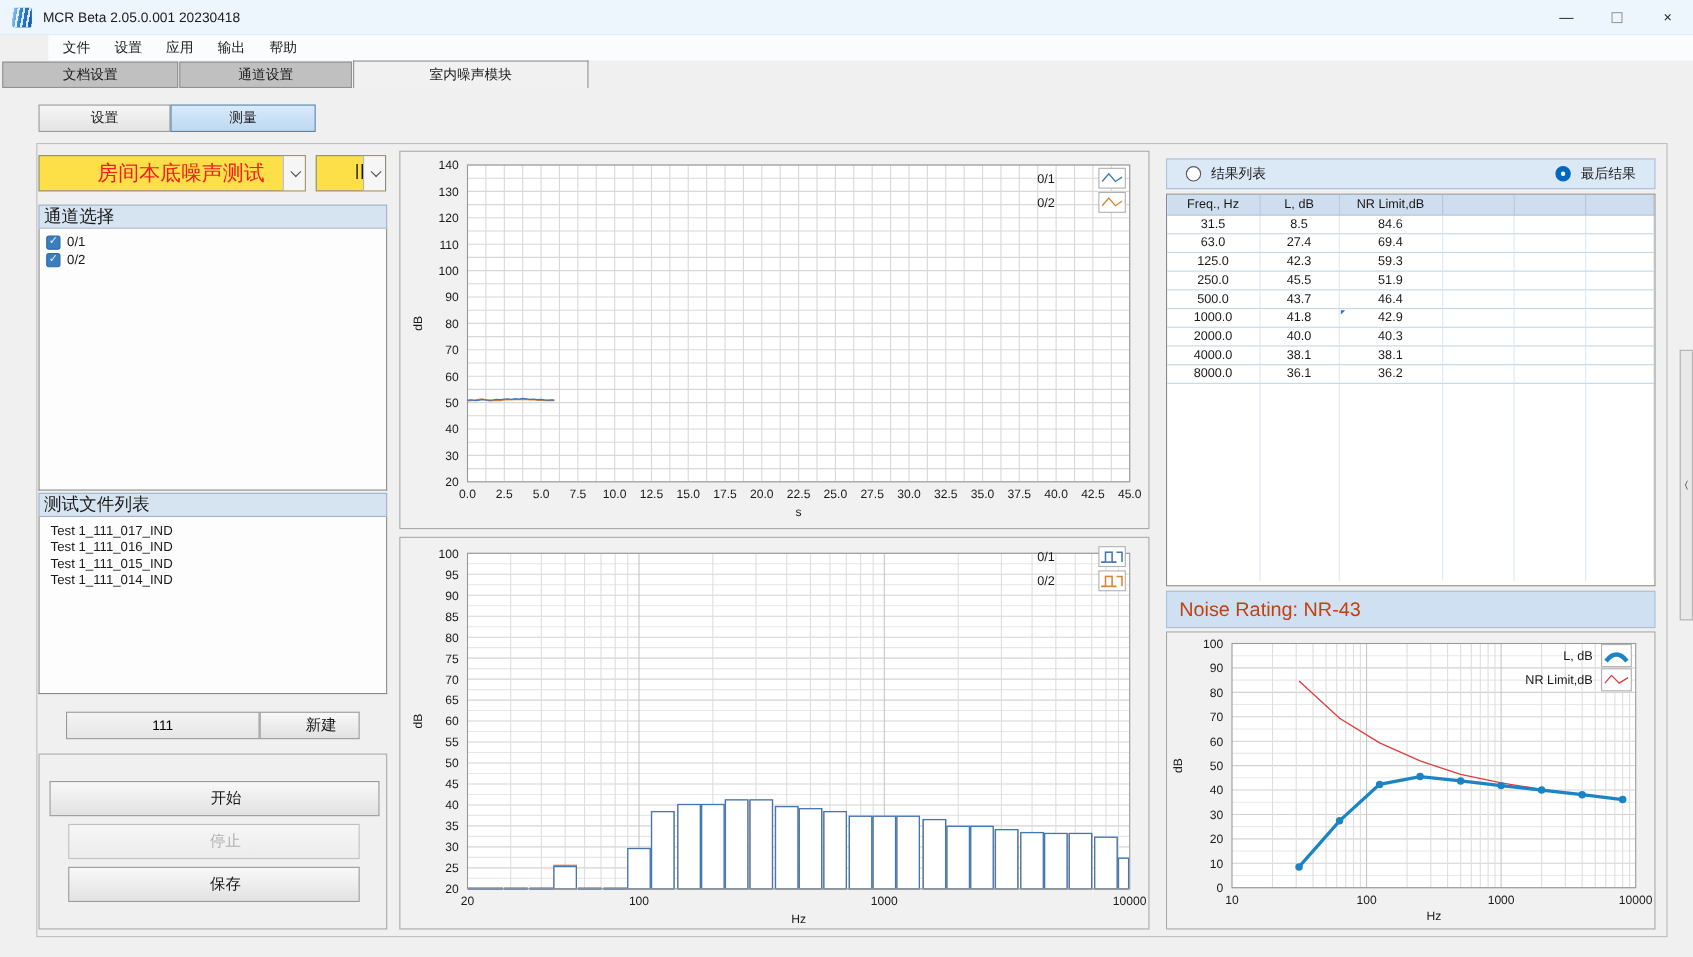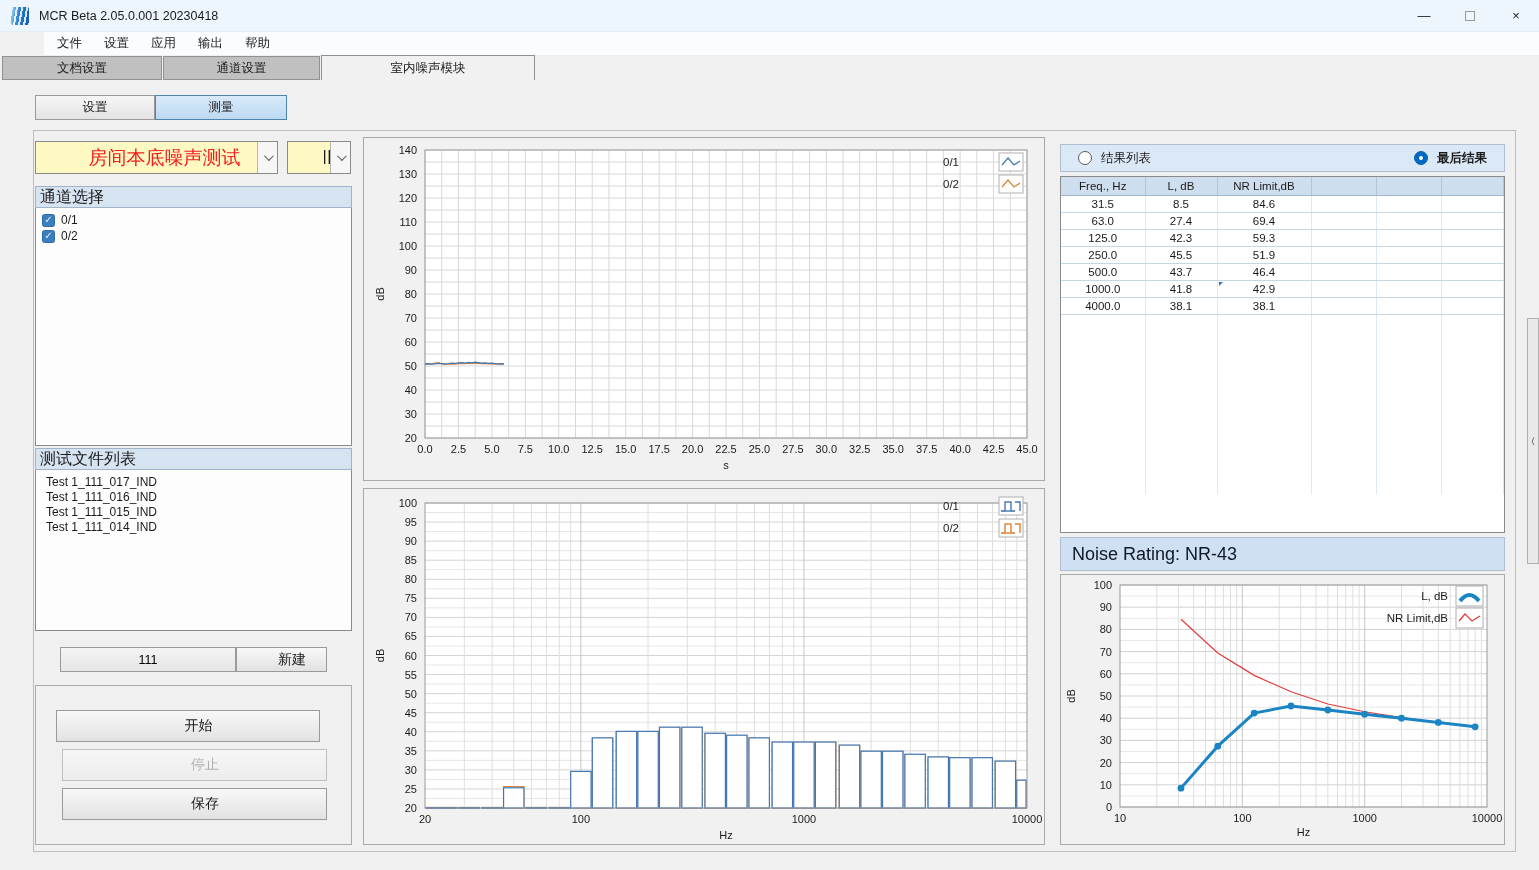--- a/index.html
+++ b/index.html
@@ -30,21 +30,21 @@
   .tab.active { background:#f1f1f1; border-bottom:none; height:25px; top:0; z-index:2; }
 
   
   .subtab { position:absolute; height:25px; display:flex; align-items:center; justify-content:center; font-size:12.5px;
     background:linear-gradient(#f6f6f6,#e3e3e3); border:1px solid #9a9a9a; }
   .subtab.selected { background:linear-gradient(#d9eafb,#bcd9f0); border:1px solid #4f84ab; }
 
   .page-border { left:33px; top:130px; width:1483px; height:722px; border:1px solid #bdbdbd; background:transparent; }
 
   
-  .combo { background:#fef9c3; border:1px solid #8a8a8a; display:flex;padding-left:36px; }
+  .combo { background:#fde047; border:1px solid #8a8a8a; display:flex;padding-left:36px; }
   .combo .val { flex:1; display:flex; align-items:center; justify-content:center; overflow:hidden; white-space:nowrap; }
   .combo .arrow-btn { width:20px; border-left:1px solid #b5b5b5; background:#f6f6f6; display:flex; align-items:center; justify-content:center; }
   .chev { width:7px; height:7px; border-right:1.5px solid #555; border-bottom:1.5px solid #555; transform:rotate(45deg) translateY(-2px); }
   .combo-test-val { color:#f21c1c; font-size:19px; font-family:"Liberation Serif", serif; }
   .combo-nr-val { font-size:20px; }
 
   .band { background:#d6e4f2; border:1px solid #9fb4c8; font-size:16px; display:flex; align-items:center; padding-left:4px; }
   .listbox { background:#fdfdfd; border:1px solid #8a8a8a; border-top:none; font-size:12px; padding-top:4px; }
   .chk-row { display:flex; align-items:center; gap:6px; padding:1px 0 1px 6px; }
   .chk { width:13px; height:13px; border-radius:2.5px; background:#3a7ebd; border:1px solid #2d6aa5;
@@ -66,21 +66,21 @@
   .radio.on:before { content:""; position:absolute; left:4px; top:4px; width:4px; height:4px; border-radius:50%; background:#fff; }
 
   .result-table { background:#fff; border:1px solid #8a8a8a; overflow:hidden; }
   table { border-collapse:collapse; table-layout:fixed; width:100%; font-size:11.5px; }
   th { background:#cfdeee; border-right:1px solid #b3c5d6; border-bottom:1px solid #9fb8cc; font-weight:normal; height:18px; }
   td { border-right:1px solid #dce8f2; border-bottom:1px solid #c5d6e4; height:17px; text-align:center; position:relative; }
   tr.filler td { border-bottom:none; height:180px; }
   .cell-marker { position:absolute; left:1px; top:1px; width:0; height:0; border-top:4px solid #2a6fd4; border-right:4px solid transparent; }
 
   .noise-band { background:#cfe0f2; border:1px solid #aebfd2; display:flex; align-items:center; padding-left:11px;
-    color:#0f172a; font-size:18px; }
+    color:#c2410c; font-size:18px; }
 
   .splitter { background:#e9e9e9; border:1px solid #b0b0b0; display:flex; align-items:center; justify-content:center; color:#444; font-size:9px; }
 
   svg text { font-family:"Liberation Sans", sans-serif; }
 </style>
 </head>
 <body>
 
 <div class="abs titlebar">
   <div class="app-icon"></div>
@@ -143,21 +143,21 @@
   <div class="file-item">Test 1_111_017_IND</div>
   <div class="file-item">Test 1_111_016_IND</div>
   <div class="file-item">Test 1_111_015_IND</div>
   <div class="file-item">Test 1_111_014_IND</div>
 </div>
 
 <input class="abs name-box" style="left: 60px; top: 647px; width: 176px; height: 25px;" value="111">
 <div class="abs btn" style="left:236px; top:647px; width:91px; height:25px;">新建</div>
 
 <div class="abs groupbox" style="left:35px; top:685px; width:317px; height:160px;"></div>
-<div class="abs btn" style="left:56px; top:710px; width:264px; height:32px;">开始</div>
+<div class="abs btn" style="left:45px; top:710px; width:300px; height:32px;">开始</div>
 <div class="abs btn disabled" style="left:62px; top:749px; width:265px; height:32px;">停止</div>
 <div class="abs btn" style="left:62px; top:788px; width:265px; height:32px;">保存</div>
 
 <div class="abs chart-panel" style="left:363px; top:137px; width:682px; height:344px;">
   <svg id="time-svg" width="680" height="342">
       <rect x="61" y="12" width="602" height="288" fill="#fff"></rect>
       <line x1="61" y1="12" x2="61" y2="300" stroke="#d8d8d8" stroke-width="1"></line>
       <line x1="77.72222222222223" y1="12" x2="77.72222222222223" y2="300" stroke="#d8d8d8" stroke-width="1"></line>
       <line x1="94.44444444444444" y1="12" x2="94.44444444444444" y2="300" stroke="#d8d8d8" stroke-width="1"></line>
       <line x1="111.16666666666666" y1="12" x2="111.16666666666666" y2="300" stroke="#d8d8d8" stroke-width="1"></line>
@@ -417,21 +417,21 @@
       <rect x="641" y="35" width="6" height="9" fill="none" stroke="#dd8233" stroke-width="1.4"></rect>
       <line x1="647" y1="44" x2="651" y2="44" stroke="#dd8233" stroke-width="1.6"></line>
       <path d="M651 35 h5 v9" fill="none" stroke="#dd8233" stroke-width="1.4"></path>
     </svg>
 </div>
 
 <div class="abs radio-band" style="left:1060px; top:144px; width:445px; height:28px;">
   <span class="radio" style="margin-left:17px;"></span>
   <span style="margin-left:9px;">结果列表</span>
   <span class="radio on" style="margin-left:auto;"></span>
-  <span style="margin-left:9px; margin-right:17px;font-weight:bold;">最后结果</span>
+  <span style="margin-left:9px; margin-right:17px;">最后结果</span>
 </div>
 
 <div class="abs result-table" style="left:1060px; top:176px; width:445px; height:357px;">
   <table>
     <colgroup>
         <col style="width:84px">
         <col style="width:72px">
         <col style="width:94px">
         <col style="width:65px">
         <col style="width:65px">
@@ -490,23 +490,39 @@
         </tr>
         <tr>
           <td>1000.0</td>
           <td>41.8</td>
           <td>42.9<span class="cell-marker"></span></td>
           <td></td>
           <td></td>
           <td></td>
         </tr>
         <tr>
+          <td>2000.0</td>
+          <td>40.0</td>
+          <td>40.3</td>
+          <td></td>
+          <td></td>
+          <td></td>
+        </tr>
+        <tr>
           <td>4000.0</td>
           <td>38.1</td>
           <td>38.1</td>
+          <td></td>
+          <td></td>
+          <td></td>
+        </tr>
+        <tr>
+          <td>8000.0</td>
+          <td>36.1</td>
+          <td>36.2</td>
           <td></td>
           <td></td>
           <td></td>
         </tr>
         <tr class="filler">
           <td></td>
           <td></td>
           <td></td>
           <td></td>
           <td></td>

